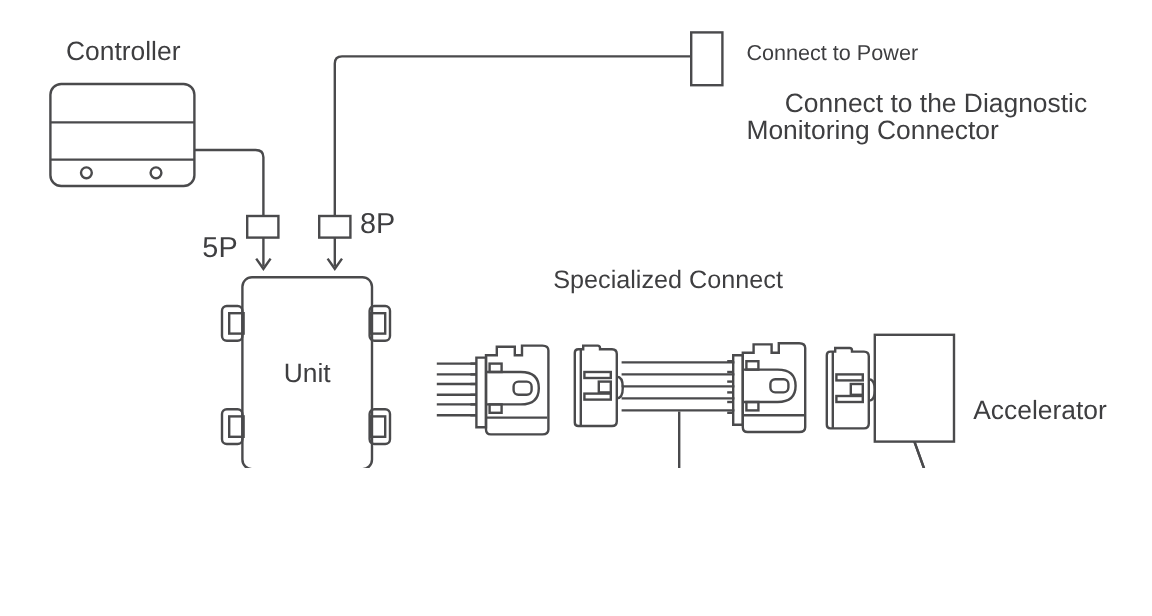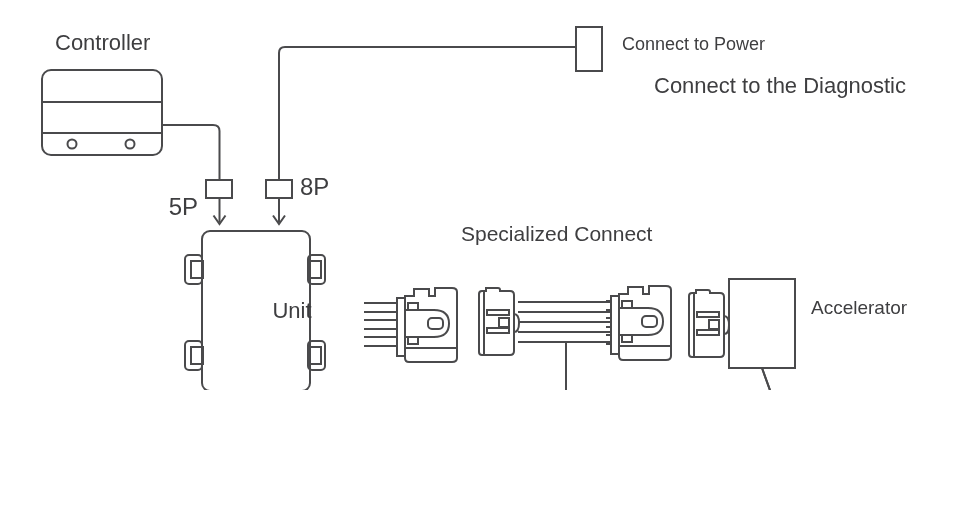--- a/index.html
+++ b/index.html
@@ -25,23 +25,23 @@
   .arm-out{stroke-width:10;stroke-linejoin:round;}
   .arm-core{stroke:#ffffff;stroke-width:5;stroke-linejoin:round;}
   .pedal-out{stroke-width:15;}
   .pedal-core{stroke:#ffffff;stroke-width:10;}
   .lbl{position:absolute;white-space:nowrap;color:var(--text);line-height:1.15;}
   .lbl-controller{left:55px;top:30px;font-size:22px;}
   .lbl-power-title{left:622px;top:34px;font-size:18px;}
   .lbl-power-note1{left:622px;top:73px;font-size:22px;margin-left:32px;}
   .lbl-power-note2{left:622px;top:96px;font-size:22px;}
   .lbl-harness{left:461px;top:222px;font-size:21px;}
-  .lbl-accelerator{left:811px;top:297px;font-size:19px;}
+  .lbl-accelerator{left:811px;top:329px;font-size:22px;}
   .lbl-unit{left:202px;top:231px;width:108px;height:160px;display:flex;
-            align-items:center;justify-content:center;font-size:22px;padding-left:36px;}
+            align-items:center;justify-content:center;font-size:22px;}
   .lbl-pin{font-size:24px;text-align:right;}
   .lbl-5p{left:165px;top:173px;width:33px;text-align:right;margin-top:20px;}
   .lbl-8p{left:300px;top:173px;}
   .lbl-6p{left:303px;top:423px;margin-top:48px;}
 </style>
 </head>
 <body>
 
 <div class="stage">
 
@@ -153,20 +153,21 @@
       <path class="arm-core" d="M762,368 L771,393 L746,434"></path>
       <path class="pedal-out" d="M747,396 L712,446"></path>
       <path class="pedal-core" d="M747,396 L712,446"></path>
     </g>
   </svg>
 
   <div class="lbl lbl-controller">Controller</div>
 
   <div class="lbl lbl-power-title">Connect to Power</div>
   <div class="lbl lbl-power-note1">Connect to the Diagnostic</div>
+  <div class="lbl lbl-power-note2">Monitoring Connector</div>
 
   <div class="lbl lbl-pin lbl-5p">5P</div>
   <div class="lbl lbl-pin lbl-8p">8P</div>
   <div class="lbl lbl-pin lbl-6p">6P</div>
 
   <div class="lbl lbl-unit">Unit</div>
 
   <div class="lbl lbl-harness">Specialized Connect</div>
 
   <div class="lbl lbl-accelerator">Accelerator</div>

